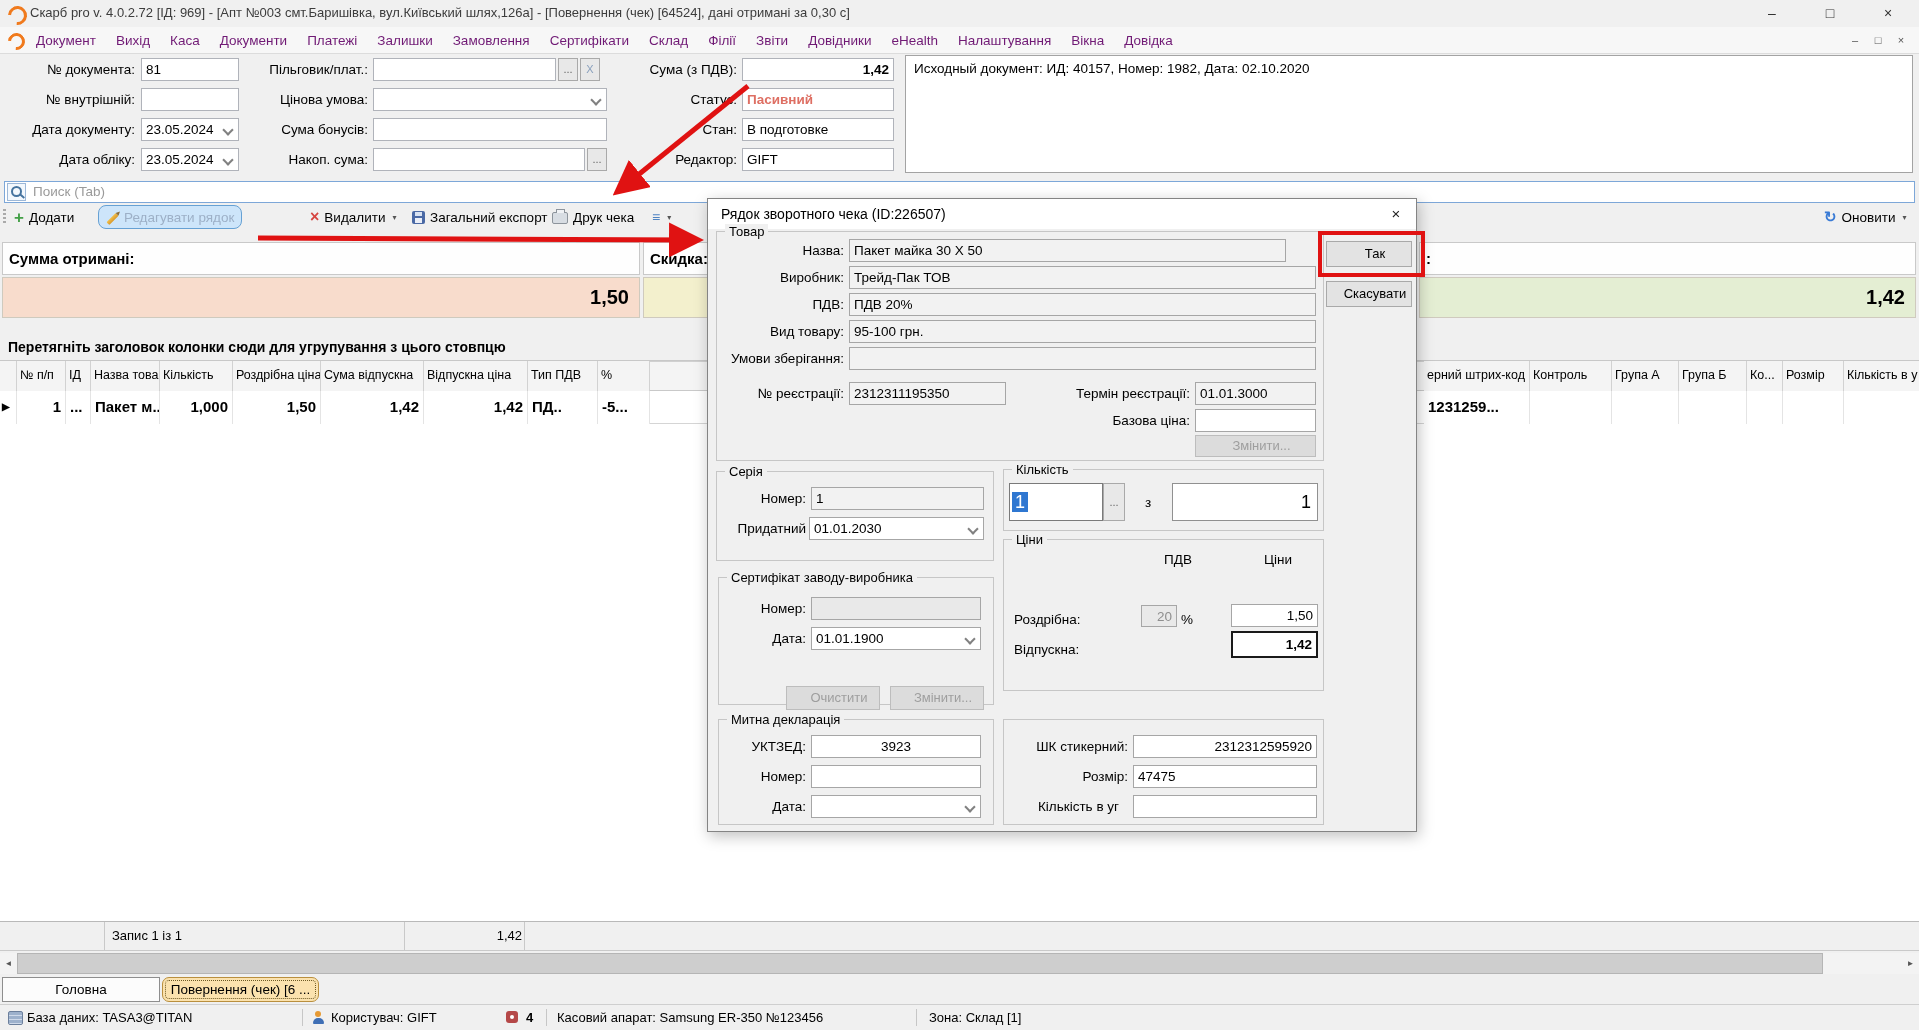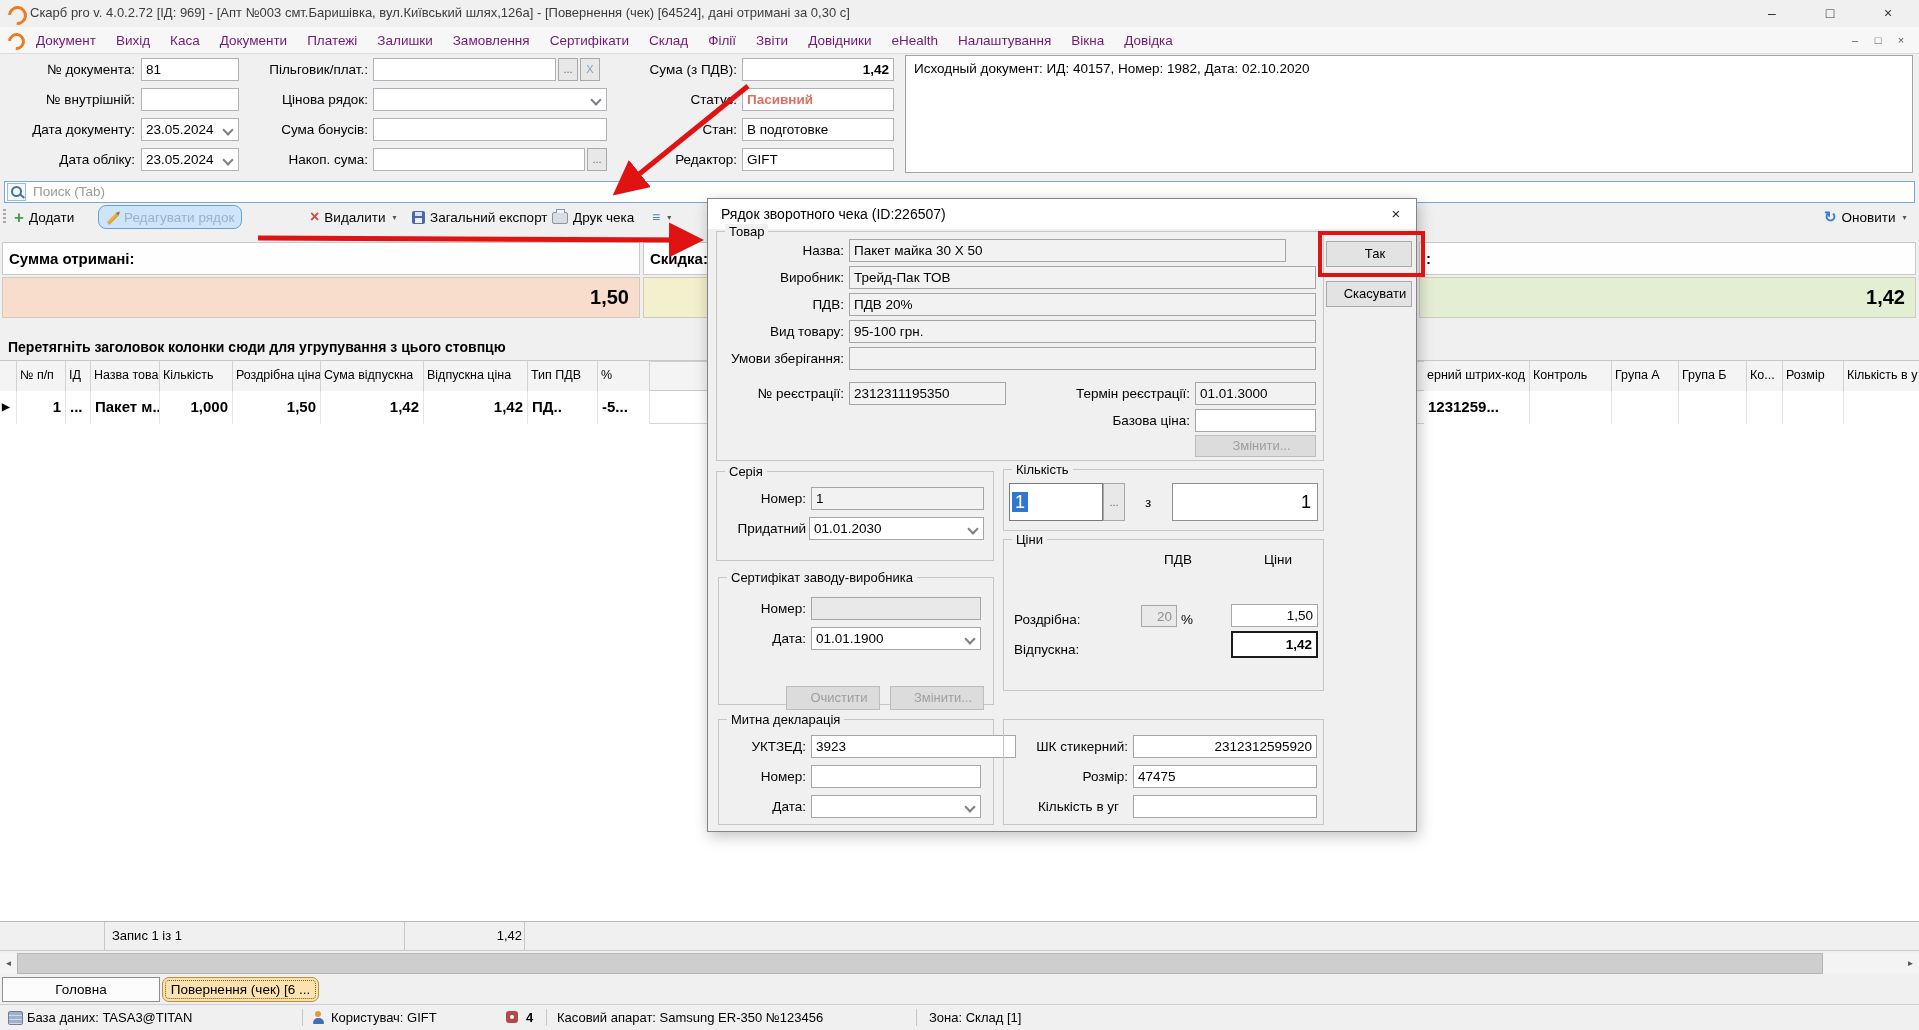--- a/index.html
+++ b/index.html
@@ -139,21 +139,21 @@
   <span class="inp" style="left:141px;top:88px;width:98px;"></span>
   <span class="lbl" style="left:0;top:118px;width:135px;">Дата документу:</span>
   <span class="inp" style="left:141px;top:118px;width:98px;">23.05.2024<span class="chev"></span></span>
   <span class="lbl" style="left:0;top:148px;width:135px;">Дата обліку:</span>
   <span class="inp" style="left:141px;top:148px;width:98px;">23.05.2024<span class="chev"></span></span>
 
   <span class="lbl" style="left:240px;top:58px;width:128px;">Пільговик/плат.:</span>
   <span class="inp" style="left:373px;top:58px;width:183px;"></span>
   <span class="mini" style="left:558px;top:58px;width:20px;height:23px;">...</span>
   <span class="mini" style="left:580px;top:58px;width:20px;height:23px;color:#8aa0bd;">X</span>
-  <span class="lbl" style="left:240px;top:88px;width:128px;">Цінова рядок:</span>
+  <span class="lbl" style="left:240px;top:88px;width:128px;">Цінова умова:</span>
   <span class="inp" style="left:373px;top:88px;width:234px;">
       <span class="chev"></span>
     </span>
   <span class="lbl" style="left:240px;top:118px;width:128px;">Сума бонусів:</span>
   <span class="inp" style="left:373px;top:118px;width:234px;"></span>
   <span class="lbl" style="left:240px;top:148px;width:128px;">Накоп. сума:</span>
   <span class="inp" style="left:373px;top:148px;width:212px;"></span>
   <span class="mini" style="left:587px;top:148px;width:20px;height:23px;">...</span>
 
   <span class="lbl" style="left:612px;top:58px;width:125px;">Сума (з ПДВ):</span>
@@ -352,21 +352,21 @@
     <span class="dinp dis" style="left:103px;top:398px;width:170px;"></span>
     <span class="dlbl" style="left:14px;top:428px;width:84px;">Дата:</span>
     <span class="dinp" style="left:103px;top:428px;width:170px;">01.01.1900<span class="chev"></span></span>
     <span class="btn disabled" style="left:78px;top:487px;width:94px;height:24px;line-height:22px;">Очистити</span>
     <span class="btn disabled" style="left:182px;top:487px;width:94px;height:24px;line-height:22px;">Змінити...</span>
 
     <div class="gbox" style="left:10px;top:520px;width:276px;height:106px;">
       <span class="gtitle">Митна декларація</span>
     </div>
     <span class="dlbl" style="left:14px;top:536px;width:84px;">УКТЗЕД:</span>
-    <span class="dinp" style="left:103px;top:536px;width:205px;">3923</span>
+    <span class="dinp" style="left:103px;top:536px;width:170px;text-align:center;">3923</span>
     <span class="dlbl" style="left:14px;top:566px;width:84px;">Номер:</span>
     <span class="dinp" style="left:103px;top:566px;width:170px;"></span>
     <span class="dlbl" style="left:14px;top:596px;width:84px;">Дата:</span>
     <span class="dinp" style="left:103px;top:596px;width:170px;">
         <span class="chev"></span>
       </span>
 
     <div class="gbox" style="left:295px;top:520px;width:321px;height:106px;"></div>
     <span class="dlbl" style="left:300px;top:536px;width:120px;">ШК стикерний:</span>
     <span class="dinp" style="left:425px;top:536px;width:184px;text-align:right;">2312312595920</span>

